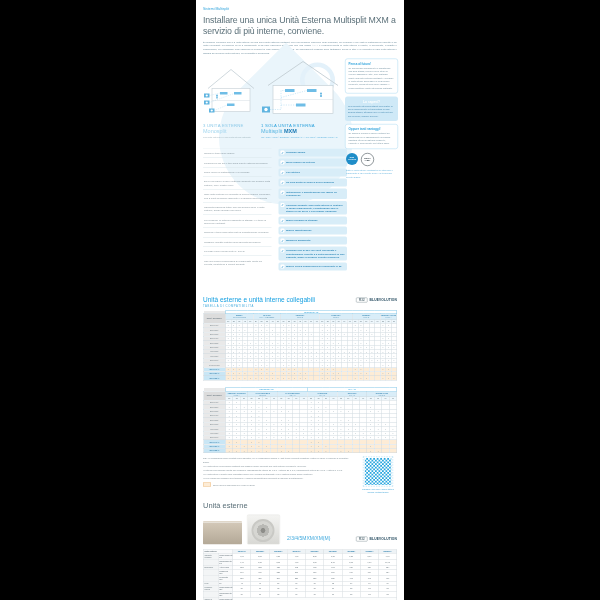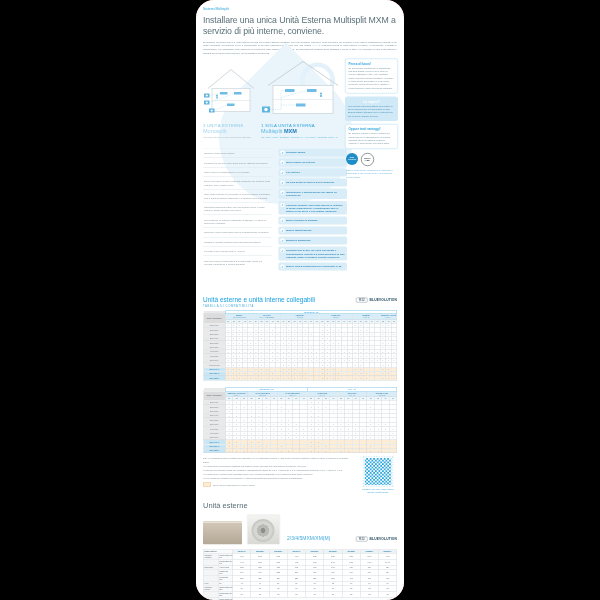--- a/index.html
+++ b/index.html
@@ -1,18 +1,18 @@
 <!DOCTYPE html>
 <html><head>
 <meta charset="utf-8">
 <style>
   html,body{margin:0;padding:0;}
   body{width:600px;height:600px;background:#000;font-family:"Liberation Sans",sans-serif;}
   .stage{position:relative;width:600px;height:600px;background:#000;overflow:hidden;}
-  .page{position:absolute;left:196px;top:0;width:208px;height:600px;background:#fca5a5;overflow:hidden;border-radius:18px;}
+  .page{position:absolute;left:196px;top:0;width:208px;height:600px;background:#fca5a5;overflow:hidden;}
   .inner{width:416px;height:1200px;transform:scale(.5);transform-origin:0 0;background:#fff;position:relative;}
 
   
   #hdr{padding:14px 14px 0 14px;}
   .sec-label{font-size:7px;color:#2fa3dc;margin-bottom:9px;}
   h1{margin:0;font-size:17.5px;font-weight:400;color:#5b7079;line-height:1.22;letter-spacing:-.2px;}
   .intro{font-size:5px;color:#6d8d9d;line-height:1.55;margin-top:7px;text-align:justify;}
 
   
   #mid{position:relative;margin-top:4px;padding:0 14px;}

